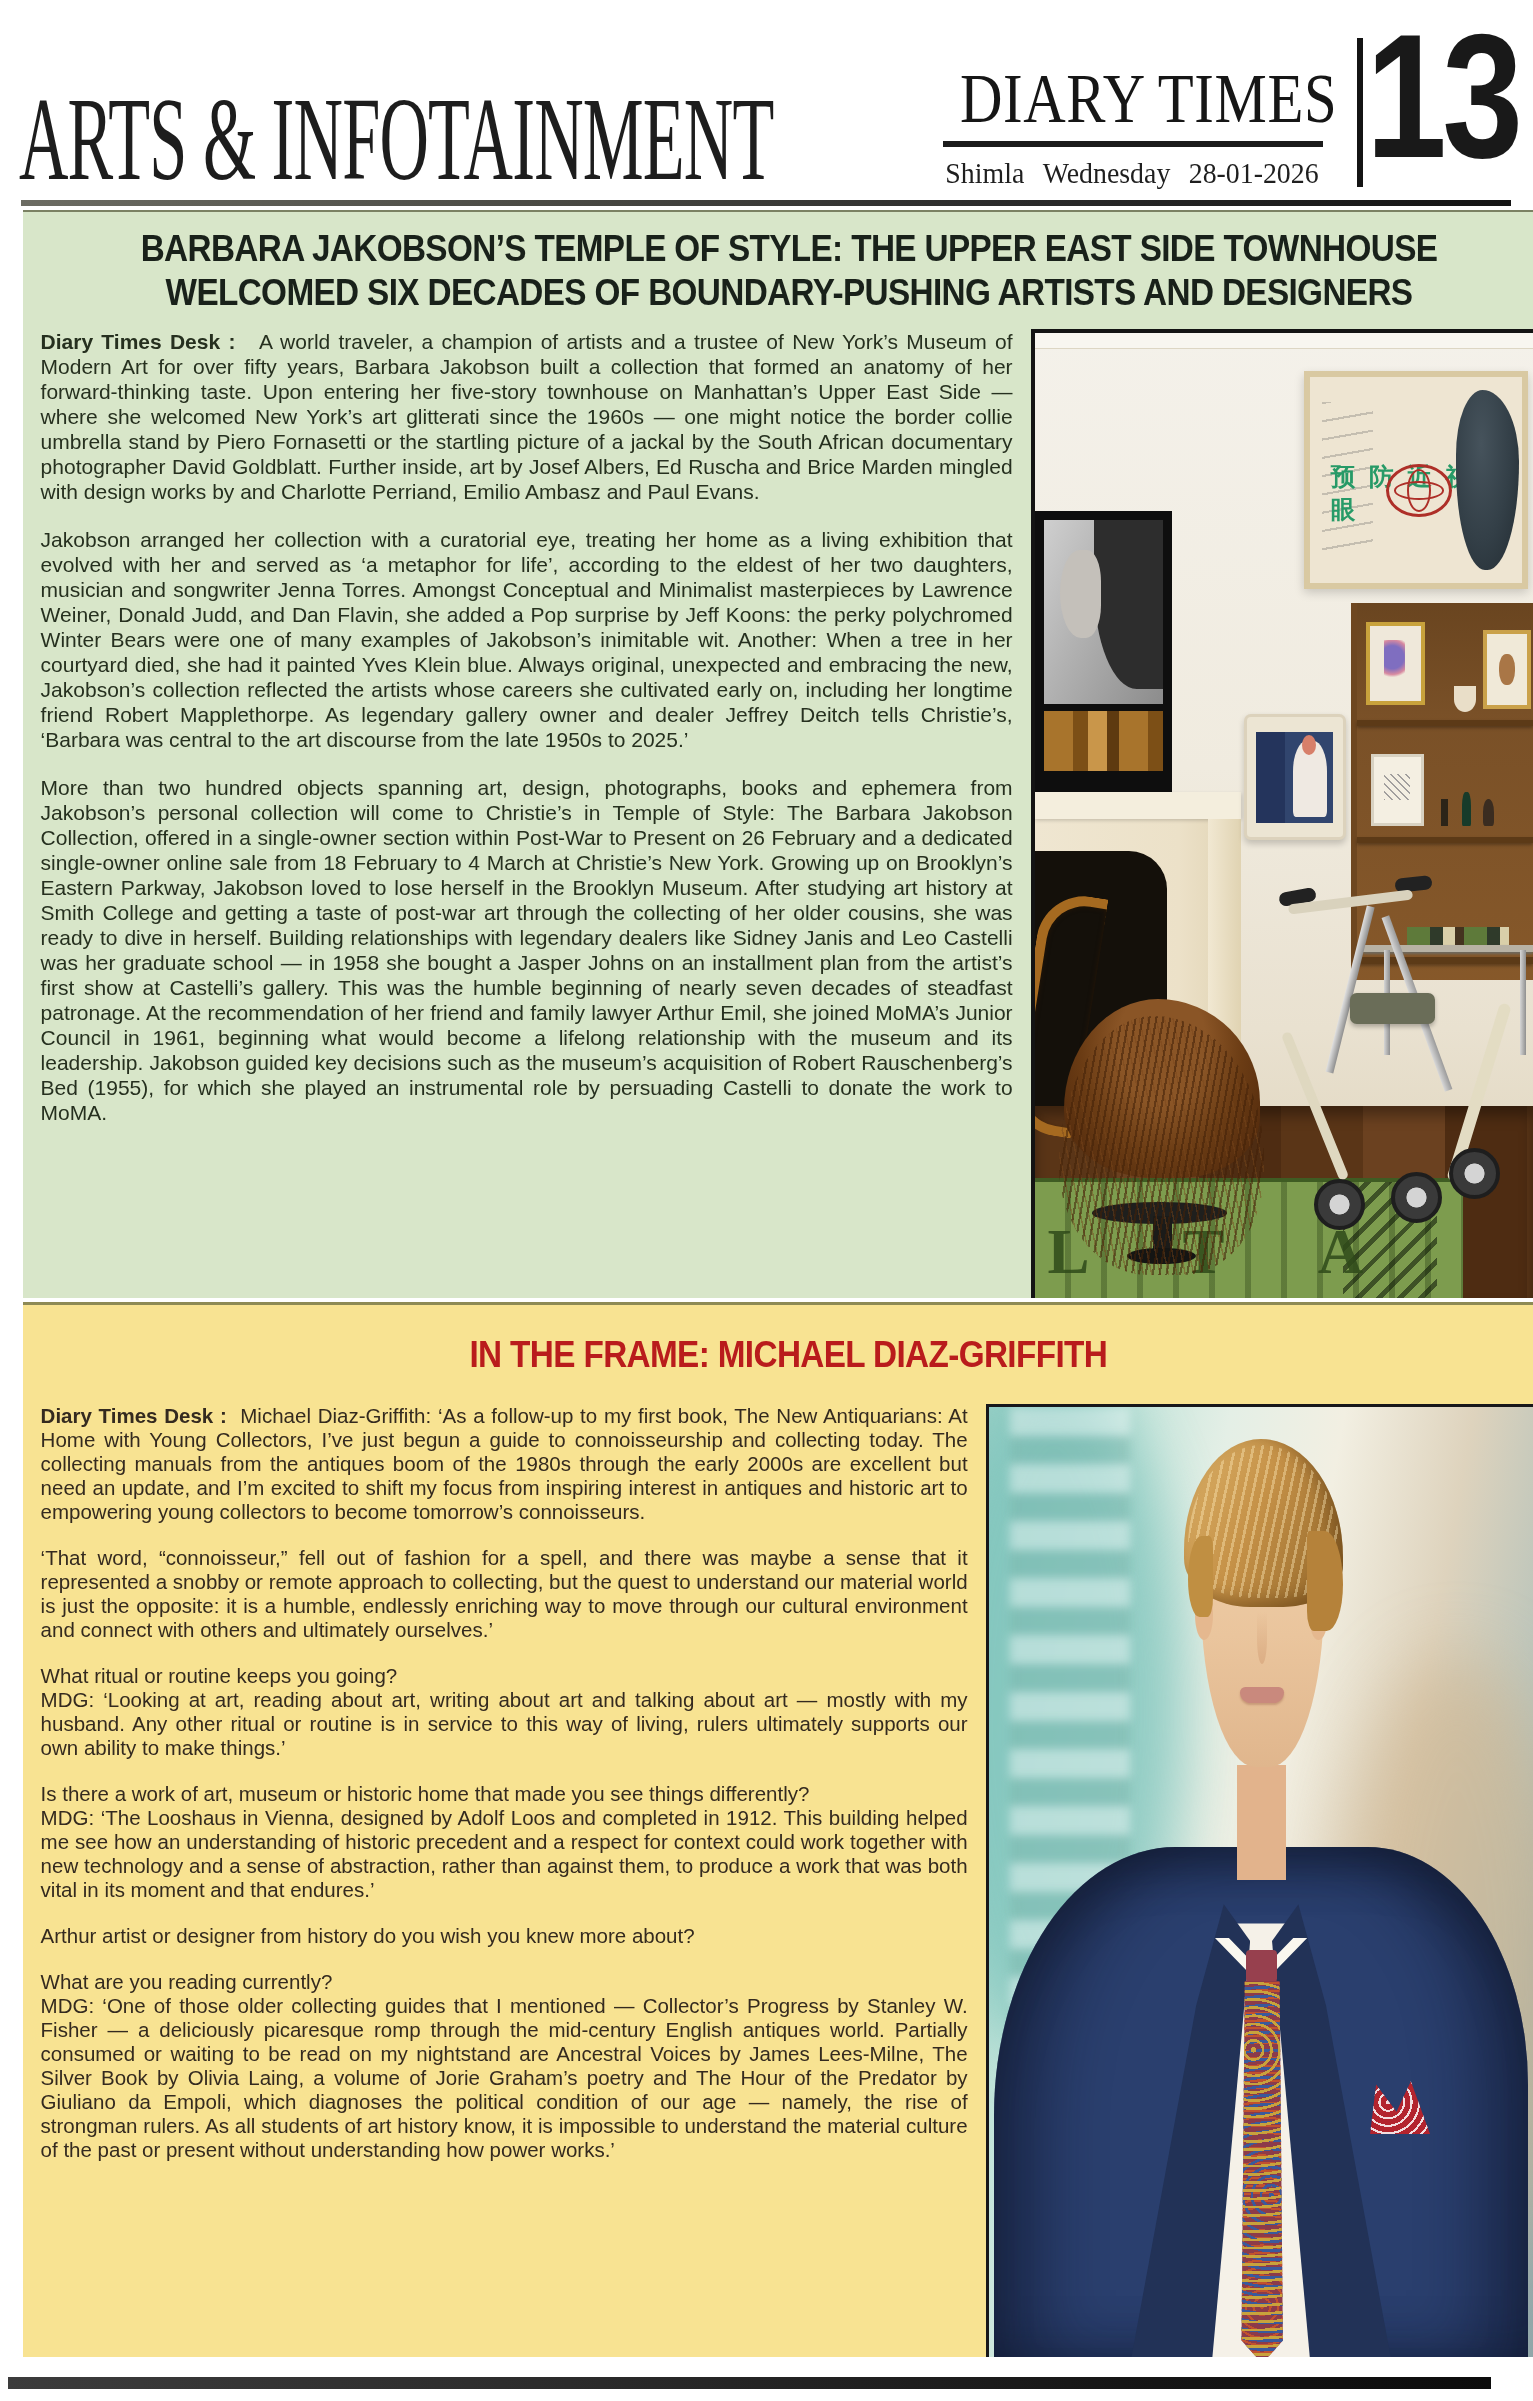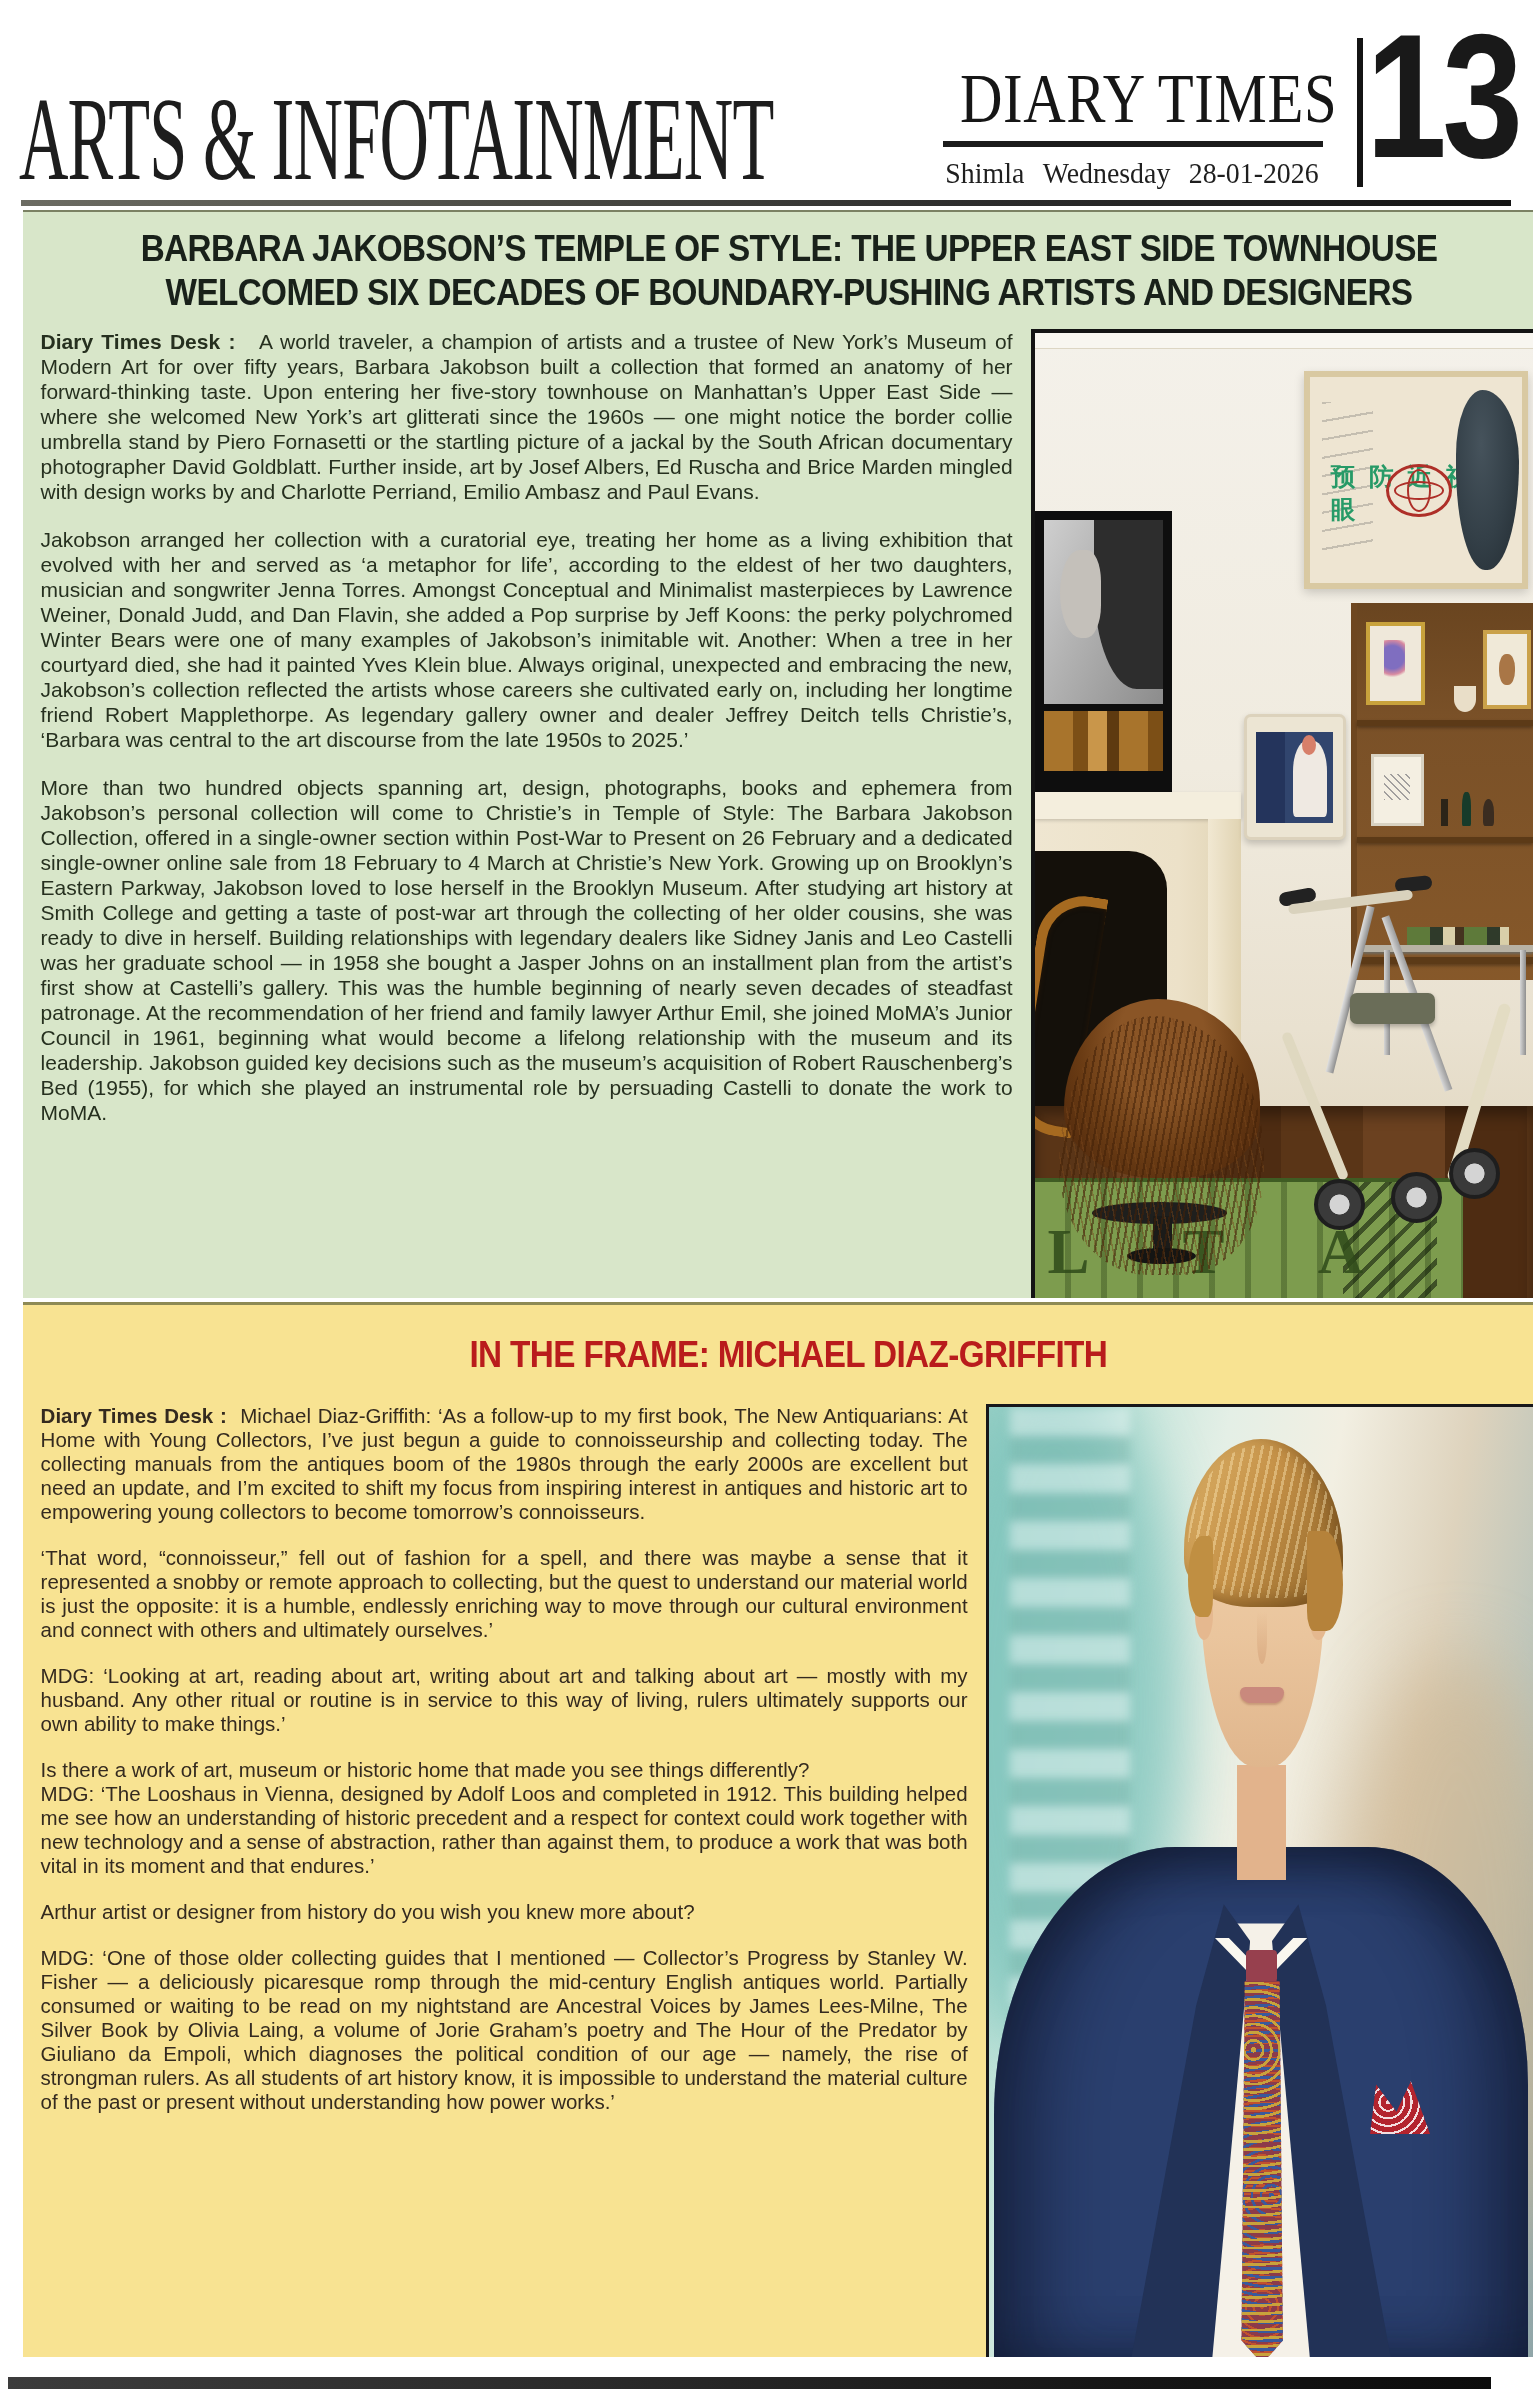--- a/index.html
+++ b/index.html
@@ -306,30 +306,32 @@
 </div>
 
 <div class="section" id="section2">
   <div class="headline"><span>IN THE FRAME: MICHAEL DIAZ-GRIFFITH</span></div>
   <div class="row">
     <div class="textcol">
       <p class="para"><span class="byline">Diary Times Desk :</span>&nbsp; <span>Michael Diaz-Griffith: ‘As a follow-up to my first book, The New Antiquarians: At Home with Young Collectors, I’ve just begun a guide to connoisseurship and collecting today. The collecting manuals from the antiques boom of the 1980s through the early 2000s are excellent but need an update, and I’m excited to shift my focus from inspiring interest in antiques and historic art to empowering young collectors to become tomorrow’s connoisseurs.</span></p>
       <p class="para">‘That word, “connoisseur,” fell out of fashion for a spell, and there was maybe a sense that it represented a snobby or remote approach to collecting, but the quest to understand our material world is just the opposite: it is a humble, endlessly enriching way to move through our cultural environment and connect with others and ultimately ourselves.’</p>
 
       <div class="qa">
+        <p>What ritual or routine keeps you going?</p>
         <p>MDG: ‘Looking at art, reading about art, writing about art and talking about art — mostly with my husband. Any other ritual or routine is in service to this way of living, rulers ultimately supports our own ability to make things.’</p>
       </div>
       <div class="qa">
         <p>Is there a work of art, museum or historic home that made you see things differently?</p>
         <p>MDG: ‘The Looshaus in Vienna, designed by Adolf Loos and completed in 1912. This building helped me see how an understanding of historic precedent and a respect for context could work together with new technology and a sense of abstraction, rather than against them, to produce a work that was both vital in its moment and that endures.’</p>
       </div>
       <div class="qa">
         <p>Arthur artist or designer from history do you wish you knew more about?</p>
       </div>
       <div class="qa">
+        <p>What are you reading currently?</p>
         <p>MDG: ‘One of those older collecting guides that I mentioned — Collector’s Progress by Stanley W. Fisher — a deliciously picaresque romp through the mid-century English antiques world. Partially consumed or waiting to be read on my nightstand are Ancestral Voices by James Lees-Milne, The Silver Book by Olivia Laing, a volume of Jorie Graham’s poetry and The Hour of the Predator by Giuliano da Empoli, which diagnoses the political condition of our age — namely, the rise of strongman rulers. As all students of art history know, it is impossible to understand the material culture of the past or present without understanding how power works.’</p>
       </div>
     </div>
 
     <div class="photo2">
       <div class="p2 bg-blob1"></div>
       <div class="p2 bg-blob2"></div>
       <div class="p2 bg-streaks"></div>
 
       <div class="p2 suit"></div>

